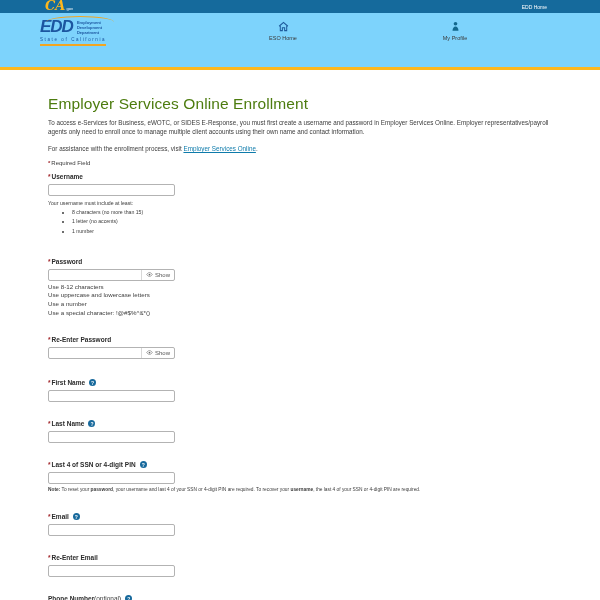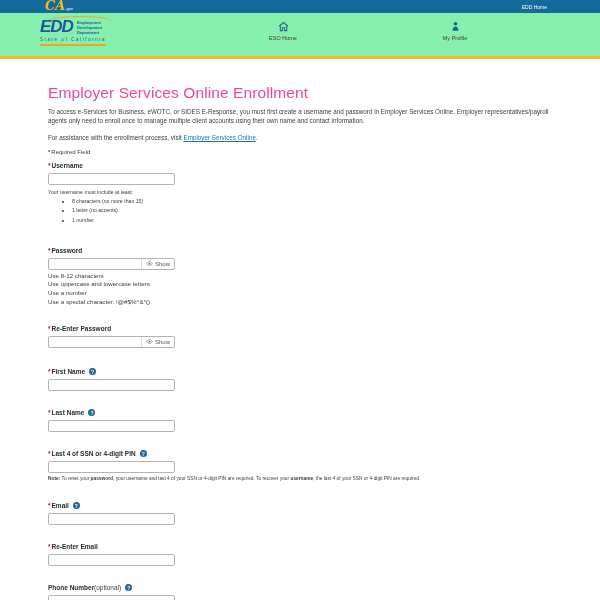--- a/index.html
+++ b/index.html
@@ -19,21 +19,21 @@
   }
   .ca-logo { cursor: pointer; line-height: 13px; white-space: nowrap; }
   .ca-logo .ca {
     color: #fdb81e; font-family: "DejaVu Serif", serif;
     font-style: italic; font-weight: bold; font-size: 13px;
   }
   .ca-logo .gov { color: #fff; font-size: 4px; margin-left: 1px; }
   .topbar-link { color: #fff; font-size: 5px; text-decoration: none; cursor: pointer; }
 
   
-  .header { height: 43px; position: relative; background: #86efac; }
+  .header { height: 54px; position: relative; background: #7dd3fc; }
   .edd-logo { position: absolute; left: 40px; top: 6px; cursor: pointer; }
   .edd-arc {
     position: absolute; top: -3px; left: 6px; width: 68px; height: 12px;
     border-top: 1.5px solid #f3a51f; border-radius: 50%;
   }
   .edd-row { display: flex; align-items: center; }
   .edd-text {
     font-size: 17px; font-weight: bold; font-style: italic;
     color: #1c56a0; letter-spacing: -1px; line-height: 16px;
   }
@@ -51,21 +51,21 @@
   .nav-profile { left: 455px; }
   .nav-item svg { display: block; margin: 0 auto 3px; }
   .nav-label { font-size: 5.5px; color: #3a3a3a; }
 
   .gold-rule { height: 3px; background: #fdb81e; }
 
   
   main { padding: 25px 48px 0; }
   h1 {
     margin: 0; font-size: 15.5px; font-weight: 400;
-    color: #ec4899; line-height: 17px; letter-spacing: 0.1px;
+    color: #4d7c0f; line-height: 17px; letter-spacing: 0.1px;
   }
   .intro {
     margin: 6px 0 0; font-size: 6.3px; color: #3c3c3c;
     line-height: 9px; max-width: 506px;
   }
   .assist { margin: 9px 0 0; font-size: 6.3px; color: #3c3c3c; }
   .assist a { color: #0e7bab; text-decoration: underline; cursor: pointer; }
   .required-note { margin: 8px 0 0; font-size: 6px; color: #3c3c3c; }
   .ast { color: #a3272c; font-weight: bold; margin-right: 1px; }
 

